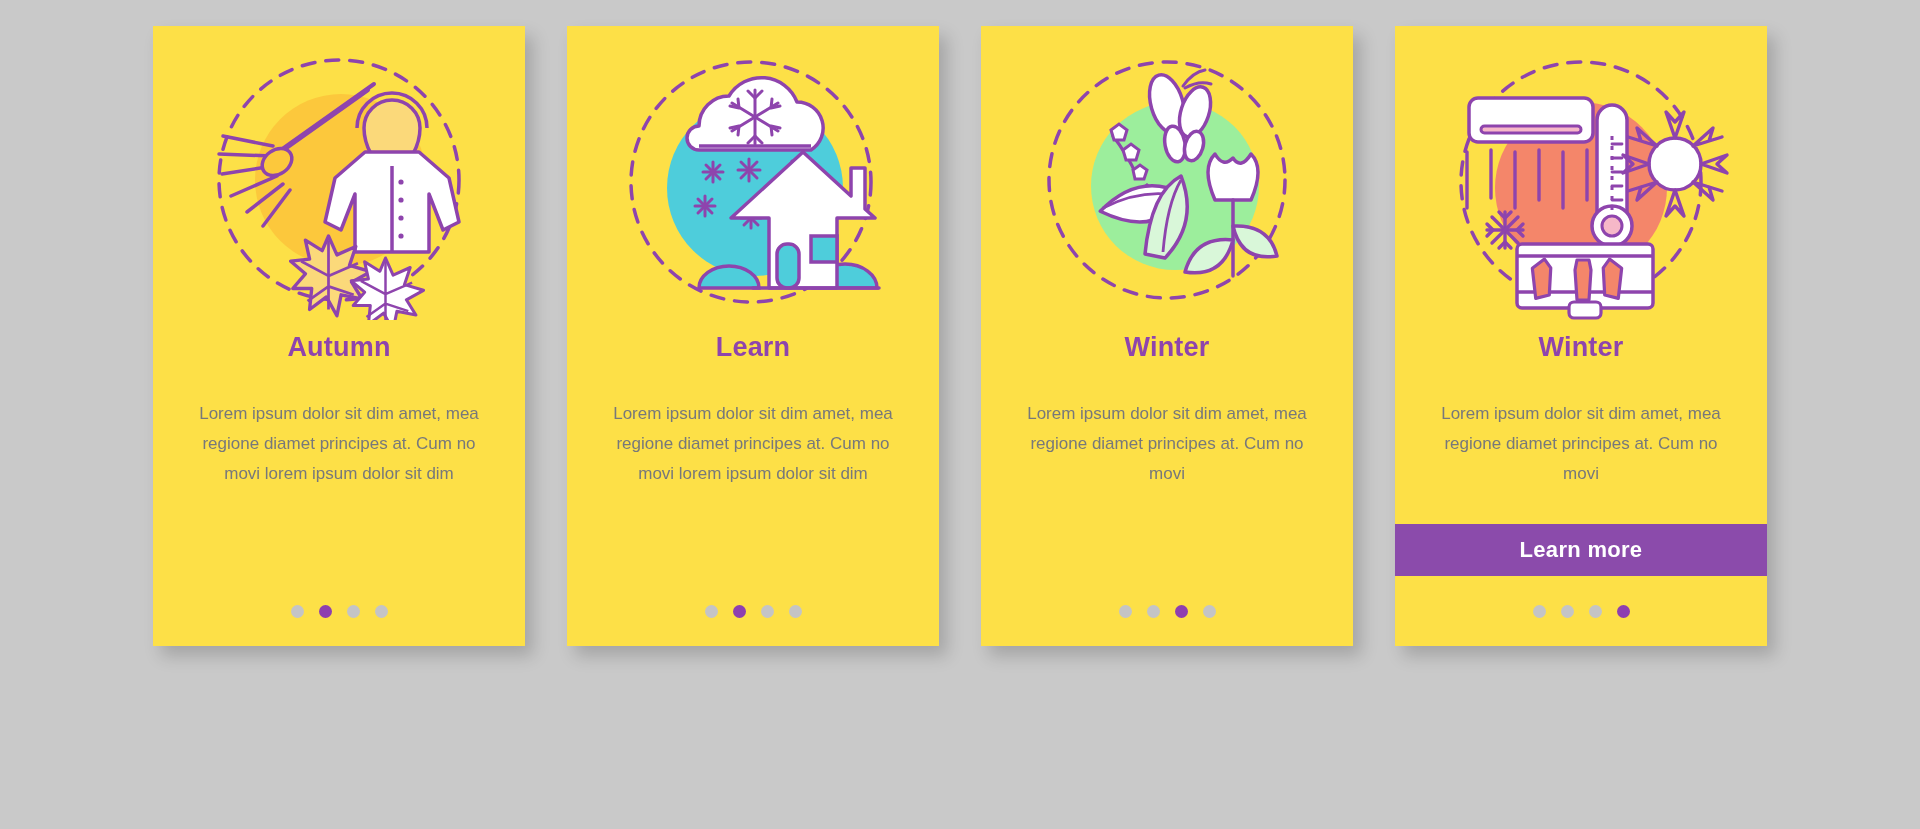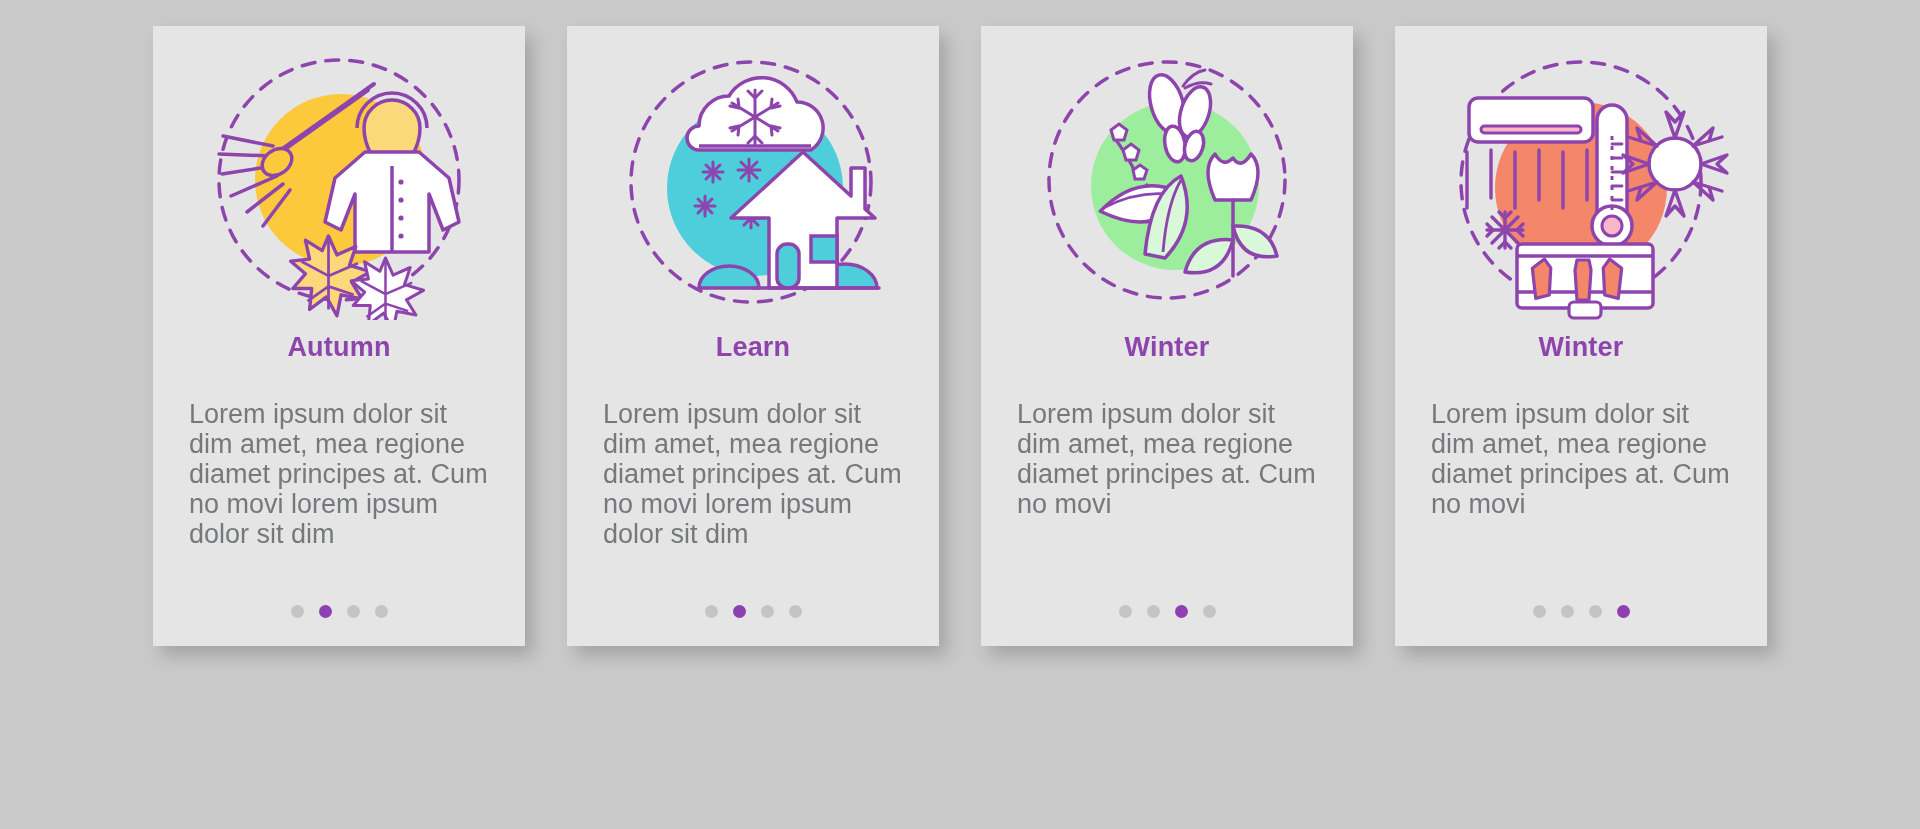--- a/index.html
+++ b/index.html
@@ -17,21 +17,21 @@
     justify-content: center;
     align-items: flex-start;
     gap: 42px;
     padding-top: 26px;
     box-sizing: border-box;
   }
   .card {
     position: relative;
     width: 372px;
     height: 620px;
-    background: #e5e5e5;
+    background: #fde047;
     box-shadow: 8px 10px 16px rgba(0,0,0,0.18);
     display: flex;
     flex-direction: column;
     align-items: center;
     box-sizing: border-box;
     overflow: hidden;
   }
   .illus-wrap {
     width: 372px;
     height: 300px;
@@ -45,21 +45,22 @@
     font-size: 27px;
     font-weight: bold;
     color: #8e44ad;
     letter-spacing: .2px;
     margin-top: 6px;
     text-align: center;
   }
   .card-body {
     margin-top: 36px;
     width: 300px;
-    font-size: 27px;
+    text-align: center;
+    font-size: 17px;
     line-height: 30px;
     color: #77787b;
   }
   .spacer { flex: 1 1 auto; }
   .learn-btn {
     width: 100%;
     height: 52px;
     background: #8b4bab;
     color: #ffffff;
     font-size: 22px;
@@ -320,20 +321,21 @@
           <path d="M104 226 l14 -6 l4 10 l-8 26 l-14 0 Z" transform="rotate(-14 112 238)"></path>
           <path d="M146 220 l12 0 l2 10 l-2 30 l-12 0 l-2 -30 Z"></path>
           <path d="M188 226 l-14 -6 l-4 10 l8 26 l14 0 Z" transform="rotate(14 180 238)"></path>
         </g>
         <rect x="138" y="262" width="32" height="16" rx="5" fill="#ffffff" stroke="#8e44ad" stroke-width="3.2"></rect>
       </svg>
     </div>
     <div class="card-title">Winter</div>
     <div class="card-body">Lorem ipsum dolor sit dim amet, mea regione diamet principes at. Cum no movi</div>
     <div class="spacer"></div>
+    <button class="learn-btn">Learn more</button>
     <div class="dots">
       <span class="dot"></span>
       <span class="dot"></span>
       <span class="dot"></span>
       <span class="dot active"></span>
     </div>
   </div>
 
 </div>
 

